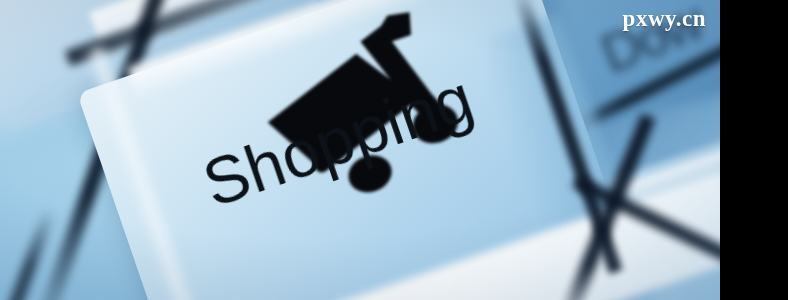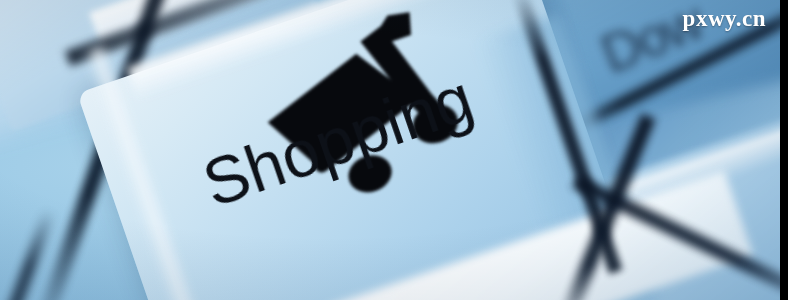--- a/index.html
+++ b/index.html
@@ -2,21 +2,21 @@
 <html><head>
 <meta charset="utf-8">
 <style>
   html, body {
     margin: 0;
     padding: 0;
     background: #000;
   }
   #scene {
     position: relative;
-    width: 780px;
+    width: 720px;
     height: 300px;
     overflow: hidden;
     font-family: "Liberation Sans", sans-serif;
     background: #ec4899;
   }
 
   
   .layer { position: absolute; }
 
   #bg-base {

